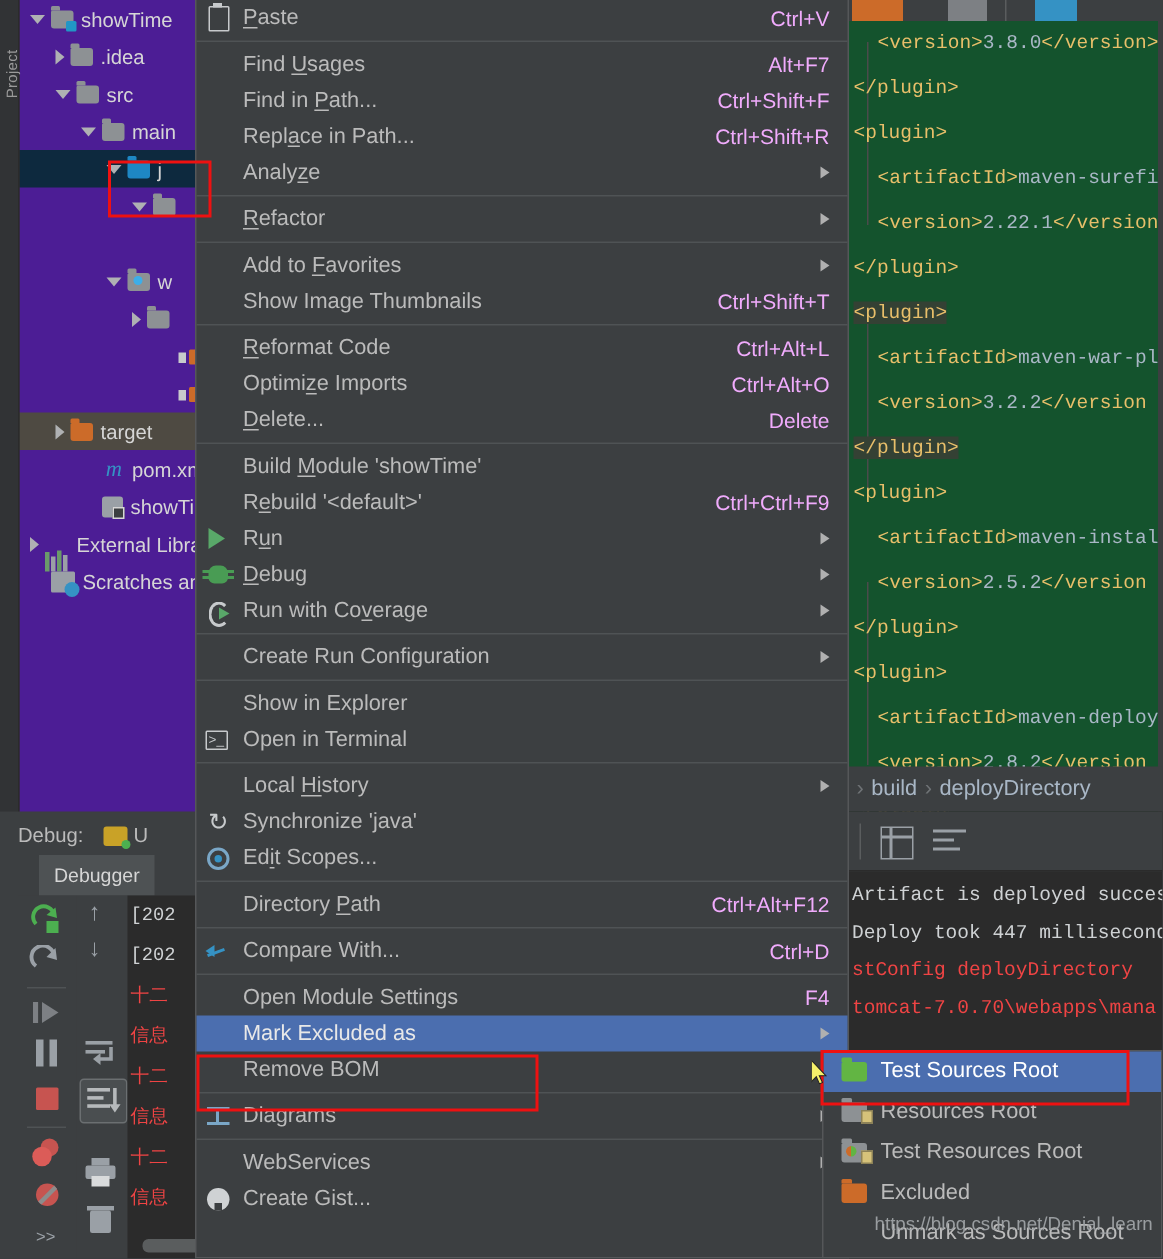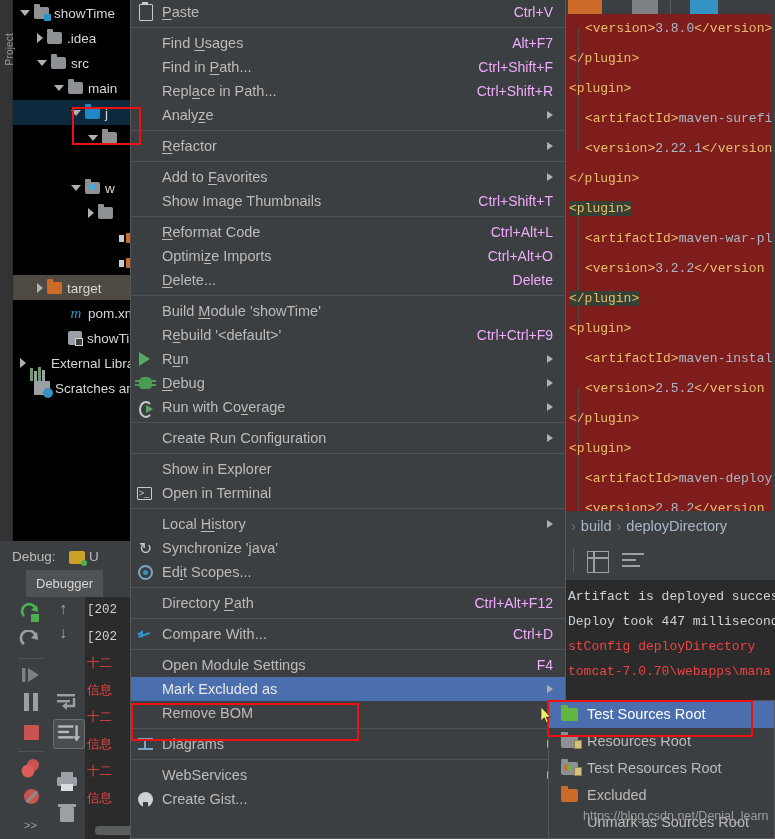--- a/index.html
+++ b/index.html
@@ -12,21 +12,21 @@
   .abs{position:absolute;}
 
   
   #project-panel{left:0;top:0;width:146px;height:571px;background:#3c3f41;overflow:hidden;}
   #left-rail{left:0;top:0;width:12px;height:571px;background:#313335;border-right:1px solid #2b2b2b;}
   #left-rail .rail-txt{
     position:absolute;left:-17px;top:34px;width:52px;
     transform:rotate(-90deg);transform-origin:center;
     font-size:10px;color:#9a9a9a;white-space:nowrap;letter-spacing:.2px;
   }
-  .tree-scroll{position:absolute;left:12px;top:0;right:0;bottom:0;background:#000000;}
+  .tree-scroll{position:absolute;left:12px;top:0;right:0;bottom:0;background:#4c1d95;}
   .trow{position:relative;height:25px;line-height:25px;white-space:nowrap;font-size:13.5px;color:#d6d6d6;}
   .trow.sel-blue{background:#0d293e;}
   .trow.sel-grey{background:#4e4a42;}
   .trow .lbl{vertical-align:middle;}
   .twisty{
     display:inline-block;width:0;height:0;vertical-align:middle;margin-right:4px;
   }
   .twisty.down{border-left:5px solid transparent;border-right:5px solid transparent;border-top:6px solid #afb1b3;}
   .twisty.right{border-top:5px solid transparent;border-bottom:5px solid transparent;border-left:6px solid #afb1b3;}
   .twisty.none{width:10px;height:1px;border:0;}
@@ -44,21 +44,21 @@
   .libico i{display:inline-block;width:3px;margin-right:1px;vertical-align:bottom;}
   .scrico{display:inline-block;width:16px;height:14px;vertical-align:middle;margin-right:5px;position:relative;background:#9aa0a6;border-radius:1px;}
   .scrico::after{content:"";position:absolute;right:-3px;bottom:-3px;width:10px;height:10px;border-radius:50%;background:#3592c4;}
   .small-orange{display:inline-block;width:11px;height:10px;background:#cc6b29;vertical-align:middle;border-radius:1px;}
   .small-grey{display:inline-block;width:5px;height:7px;background:#c8cacc;vertical-align:middle;}
 
   
   .redbox{position:absolute;border:2px solid #ee1111;pointer-events:none;z-index:60;}
 
   
-  #editor{left:566px;top:0;width:206px;height:541px;background:#7f1d1d;overflow:hidden;}
+  #editor{left:566px;top:0;width:206px;height:541px;background:#14532d;overflow:hidden;}
   #editor-tabs{height:14px;background:#3c3f41;position:relative;}
   #editor-tabs .tabchip{position:absolute;top:0;height:14px;}
   .code{position:relative;font-family:"Liberation Mono","DejaVu Sans Mono",monospace;font-size:13px;line-height:30px;white-space:nowrap;color:#a9b7c6;}
   .code .ln{position:relative;height:30px;padding-left:3px;}
   .code .ln.ind{padding-left:19px;}
   .tag{color:#e8bf6a;}
   .hl{background:#344134;}
   .guide{position:absolute;left:12px;width:1px;background:#4b4b4b;}
 
   

